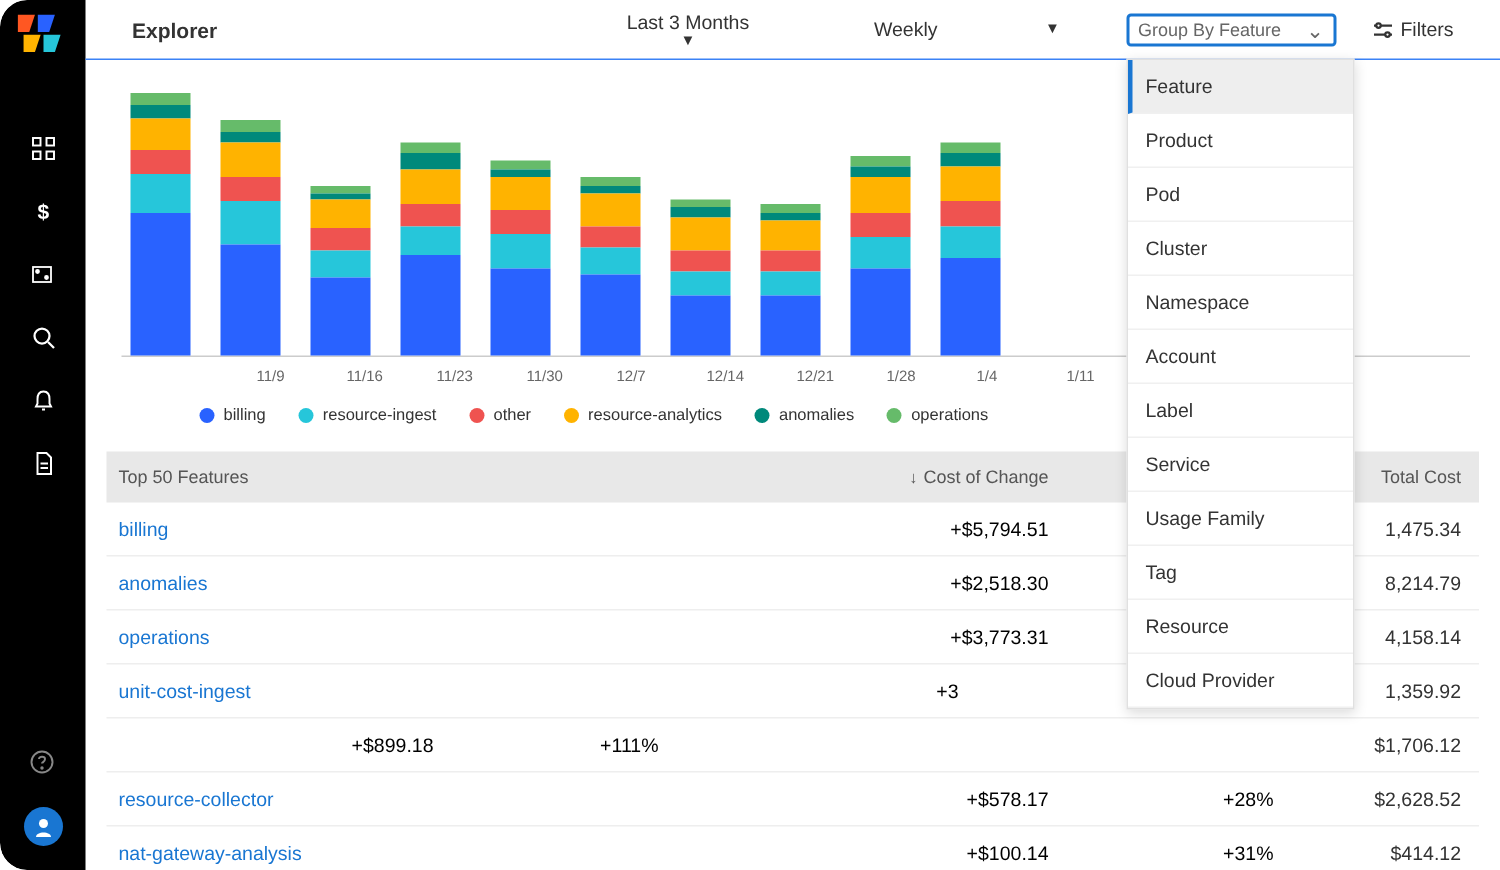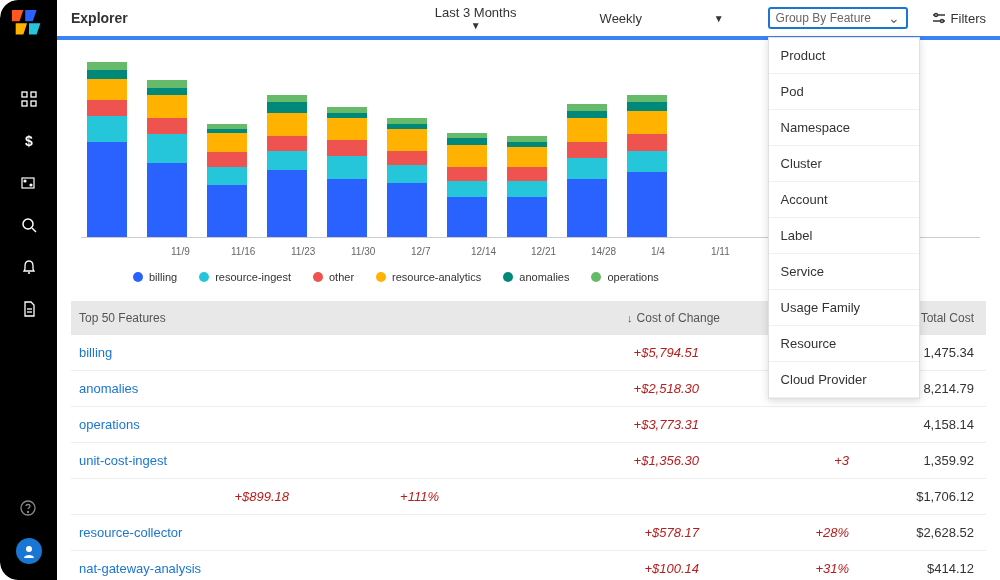--- a/index.html
+++ b/index.html
@@ -5,21 +5,21 @@
 * { box-sizing: border-box; margin: 0; padding: 0; }
 body { font-family: -apple-system, Helvetica, Arial, sans-serif; font-size: 13px; color: #333; background: #fff; width: 1000px; height: 580px; overflow: hidden; border-radius: 18px; }
 .app { display: flex; height: 100%; }
 .sidebar { width: 57px; background: #000; display: flex; flex-direction: column; align-items: center; padding-top: 8px; border-top-left-radius: 18px; border-bottom-left-radius: 18px; }
 .logo { width: 38px; height: 30px; margin-bottom: 28px; position: relative; }
 .sidebar-icon { width: 18px; height: 18px; margin: 24px 0 0; color: #fff; display: flex; align-items: center; justify-content: center; cursor: pointer; }
 .sidebar-footer { margin-top: auto; margin-bottom: 16px; display: flex; flex-direction: column; align-items: center; }
 .help-icon { width: 18px; height: 18px; color: #888; margin-bottom: 20px; }
 .avatar { width: 26px; height: 26px; border-radius: 50%; background: #1976d2; display: flex; align-items: center; justify-content: center; }
 .main { flex: 1; display: flex; flex-direction: column; }
-.topbar { display: flex; align-items: center; padding: 6px 14px; border-bottom: 4px solid #3b82f6; height: 40px; }
+.topbar { display: flex; align-items: center; padding: 6px 31px; border-bottom: 1px solid #3b82f6; height: 40px; }
 .title { font-size: 14px; font-weight: 600; margin-right: auto; }
 .selector { display: flex; align-items: center; font-size: 13px; cursor: pointer; padding: 3px 8px; }
 .selector.time { min-width: 160px; justify-content: space-between; margin-right: 36px; flex-direction: column; }
 .selector.period { min-width: 140px; justify-content: space-between; margin-right: 36px; }
 .groupby-wrap { position: relative; }
 .selector.groupby { width: 140px; justify-content: space-between; border: 2px solid #1976d2; border-radius: 3px; padding: 2px 6px; font-size: 12px; color: #666; }
 .filters-btn { display: flex; align-items: center; gap: 5px; font-size: 13px; margin-left: 24px; cursor: pointer; }
 .caret { font-size: 10px; color: #333; }
 .chevron { font-size: 14px; line-height: 1; }
 
@@ -33,28 +33,28 @@
 .plot { flex: 1; height: 180px; border-bottom: 1px solid #ccc; display: flex; align-items: flex-end; gap: 20px; padding-left: 6px; position: relative; }
 .bar { width: 40px; display: flex; flex-direction: column-reverse; position: relative; }
 .seg { width: 100%; }
 .xlabels { display: flex; gap: 20px; padding-left: 90px; margin-top: 8px; font-size: 10px; color: #666; }
 .xlabel { width: 40px; text-align: left; }
 .legend { display: flex; gap: 22px; padding: 14px 0 0 52px; font-size: 11px; }
 .legend-item { display: flex; align-items: center; gap: 6px; }
 .swatch { width: 10px; height: 10px; border-radius: 50%; }
 
 .table-area { padding: 0 14px; }
-.thead { display: flex; background: #e8e8e8; padding: 10px 8px; font-size: 12px; color: #555; margin-top: 10px; gap: 21px; }
+.thead { display: flex; background: #e8e8e8; padding: 10px 8px; font-size: 12px; color: #555; margin-top: 10px; }
 .col-name { width: 410px; }
 .col-change { width: 210px; text-align: right; }
 .col-pct { width: 150px; text-align: right; }
 .col-total { flex: 1; text-align: right; padding-right: 4px; }
 .trow { display: flex; padding: 10px 8px; border-bottom: 1px solid #eee; font-size: 13px; }
 .link { color: #1976d2; cursor: pointer; }
-.neg { color: #b91c1c; font-style: italic; }
+.neg { color: #000000; }
 .arrow-down { font-size: 11px; margin-right: 4px; }
 </style>
 </head>
 <body>
 
 <div class="app">
   <div class="sidebar">
     <div class="logo">
       <svg viewBox="0 0 40 30">
           <polygon points="2,2 14,2 10,14 2,14" fill="#ff5722"></polygon>
@@ -127,28 +127,30 @@
       <div class="selector period">
         <span>Weekly</span>
         <span class="caret">▼</span>
       </div>
       <div class="groupby-wrap">
         <div class="selector groupby">
           <span>Group By Feature</span>
           <span class="chevron">⌄</span>
         </div>
         <div class="dropdown" id="dropdown">
+            <div class="dropdown-item selected">Feature</div>
             <div class="dropdown-item">Product</div>
             <div class="dropdown-item">Pod</div>
+            <div class="dropdown-item">Cluster</div>
             <div class="dropdown-item">Namespace</div>
-            <div class="dropdown-item">Cluster</div>
             <div class="dropdown-item">Account</div>
             <div class="dropdown-item">Label</div>
             <div class="dropdown-item">Service</div>
             <div class="dropdown-item">Usage Family</div>
+            <div class="dropdown-item">Tag</div>
             <div class="dropdown-item">Resource</div>
             <div class="dropdown-item">Cloud Provider</div>
           </div>
       </div>
       <div class="filters-btn">
         <svg width="14" height="14" viewBox="0 0 14 14" fill="none" stroke="#333" stroke-width="1.5">
             <line x1="1" y1="4" x2="13" y2="4"></line>
             <line x1="1" y1="10" x2="13" y2="10"></line>
             <circle cx="4" cy="4" r="1.5" fill="#fff"></circle>
             <circle cx="10" cy="10" r="1.5" fill="#fff"></circle>
@@ -243,21 +245,21 @@
           </div>
       </div>
       <div class="xlabels" id="xlabels">
           <div class="xlabel">11/9</div>
           <div class="xlabel">11/16</div>
           <div class="xlabel">11/23</div>
           <div class="xlabel">11/30</div>
           <div class="xlabel">12/7</div>
           <div class="xlabel">12/14</div>
           <div class="xlabel">12/21</div>
-          <div class="xlabel">14/28</div>
+          <div class="xlabel">1/28</div>
           <div class="xlabel">1/4</div>
           <div class="xlabel">1/11</div>
         </div>
       <div class="legend" id="legend">
           <div class="legend-item">
             <div class="swatch" style="background: rgb(41, 98, 255);"></div>
             <span>billing</span>
           </div>
           <div class="legend-item">
             <div class="swatch" style="background: rgb(38, 198, 218);"></div>
@@ -303,21 +305,20 @@
             <div class="col-total">8,214.79</div>
           </div>
           <div class="trow">
             <div class="col-name link">operations</div>
             <div class="col-change neg">+$3,773.31</div>
             <div class="col-pct neg"></div>
             <div class="col-total">4,158.14</div>
           </div>
           <div class="trow">
             <div class="col-name link">unit-cost-ingest</div>
-            <div class="col-change neg">+$1,356.30</div>
             <div class="col-pct neg">+3</div>
             <div class="col-total">1,359.92</div>
           </div>
           <div class="trow">
             <div class="col-change neg">+$899.18</div>
             <div class="col-pct neg">+111%</div>
             <div class="col-total">$1,706.12</div>
           </div>
           <div class="trow">
             <div class="col-name link">resource-collector</div>

